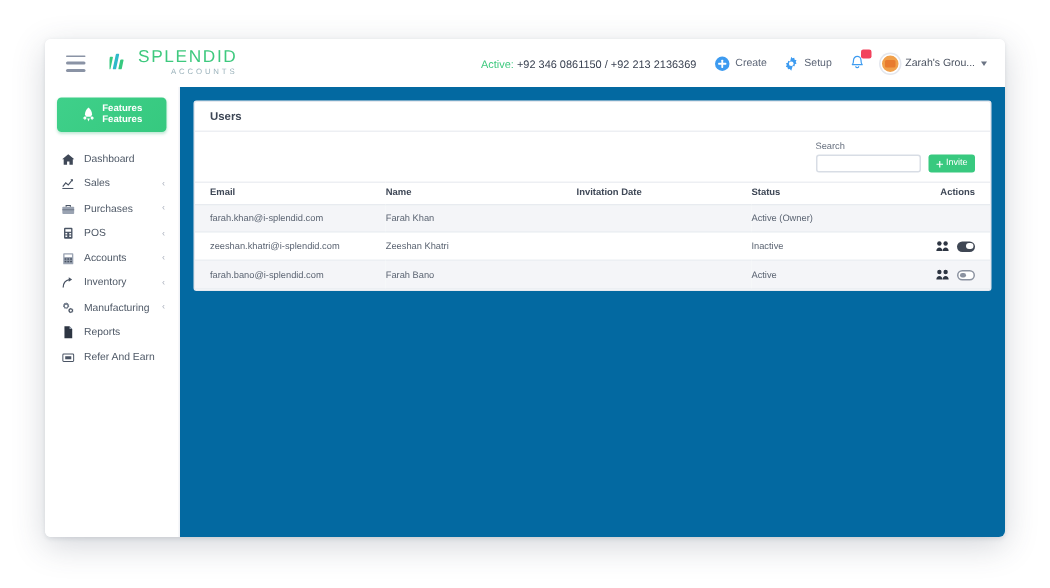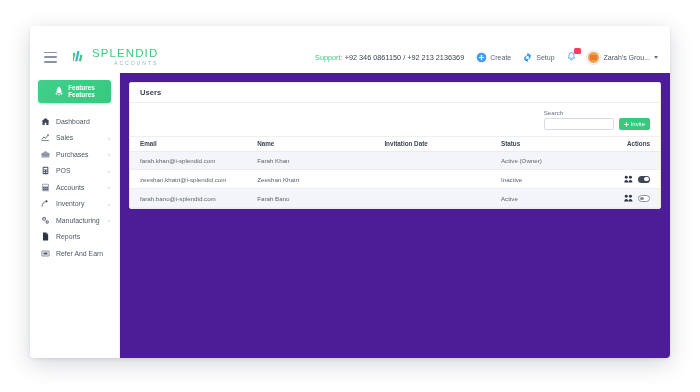--- a/index.html
+++ b/index.html
@@ -20,21 +20,20 @@
   }
 
   
   .topbar {
     position: relative;
     height: 32px;
     background: #ffffff;
     display: flex;
     align-items: center;
     padding: 0 12px 0 14px;
-    margin-top: 15px;
   }
   .hamburger {
     width: 13px; height: 11px;
     display: flex; flex-direction: column; justify-content: space-between;
     cursor: pointer;
     flex: 0 0 auto;
   }
   .hamburger i { display: block; height: 1.5px; background: #8a93a5; border-radius: 1px; }
 
   .logo-wrap {
@@ -137,21 +136,21 @@
     font-size: 6.9px; color: #4e5866; white-space: nowrap;
     flex: 1 1 auto;
   }
   .nav-caret {
     font-size: 6px; color: #aab0bd; line-height: 1;
   }
 
   
   .content {
     flex: 1 1 auto;
-    background: #4c1d95;
+    background: #0369a1;
     padding: 9px 9px 0 9px;
   }
   .card {
     background: #ffffff;
     border-radius: 2px;
     border: 1px solid #e6e9ef;
     overflow: hidden;
   }
   .card-head {
     height: 20px;
@@ -251,21 +250,21 @@
       </svg>
       <span class="logo-text">
         <span class="logo-name">SPLENDID</span>
         <span class="logo-sub">ACCOUNTS</span>
       </span>
     </div>
 
     <div class="topbar-right">
 
       <div class="support">
-        <span class="slabel">Support:</span>
+        <span class="slabel">Active:</span>
         <span class="snum">+92 346 0861150 / +92 213 2136369</span>
       </div>
 
       <div class="tb-action">
         <svg class="ic" width="11" height="11" viewBox="0 0 16 16">
           <circle cx="8" cy="8" r="7" fill="#3d9bf0"></circle>
           <rect x="7.1" y="4" width="1.8" height="8" fill="#fff" rx="0.6"></rect>
           <rect x="4" y="7.1" width="8" height="1.8" fill="#fff" rx="0.6"></rect>
         </svg>
         <span class="lbl">Create</span>

